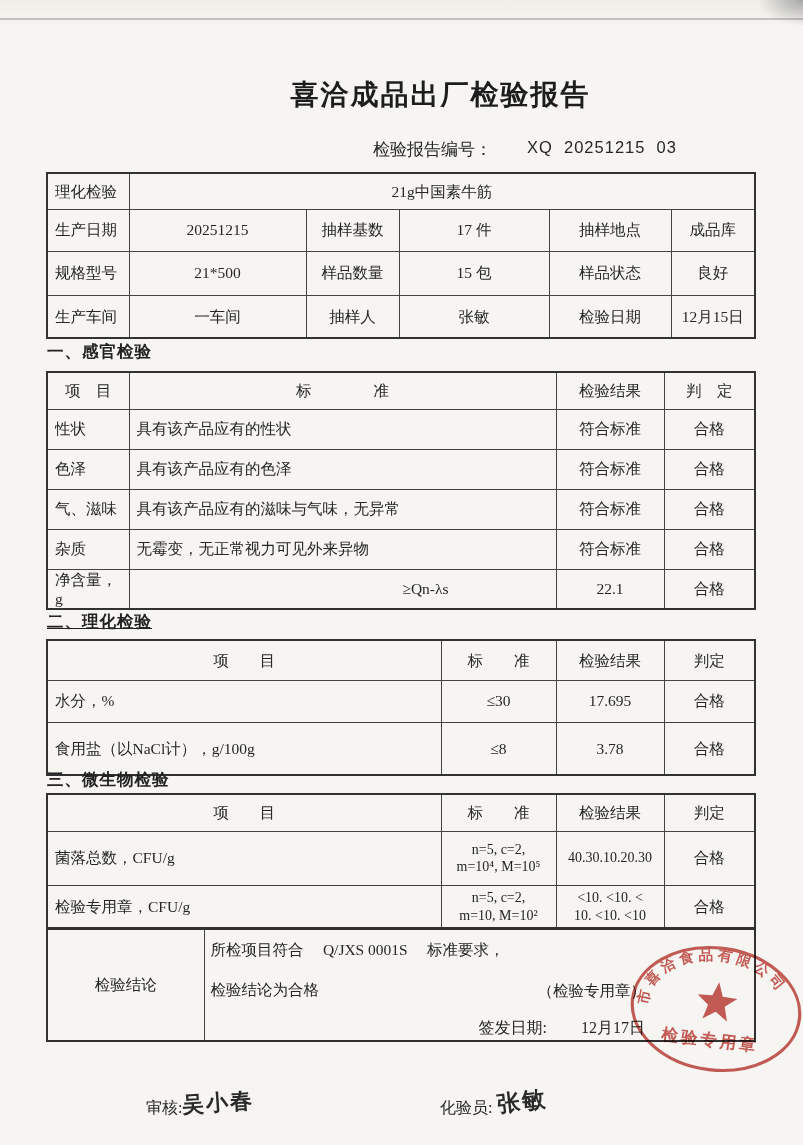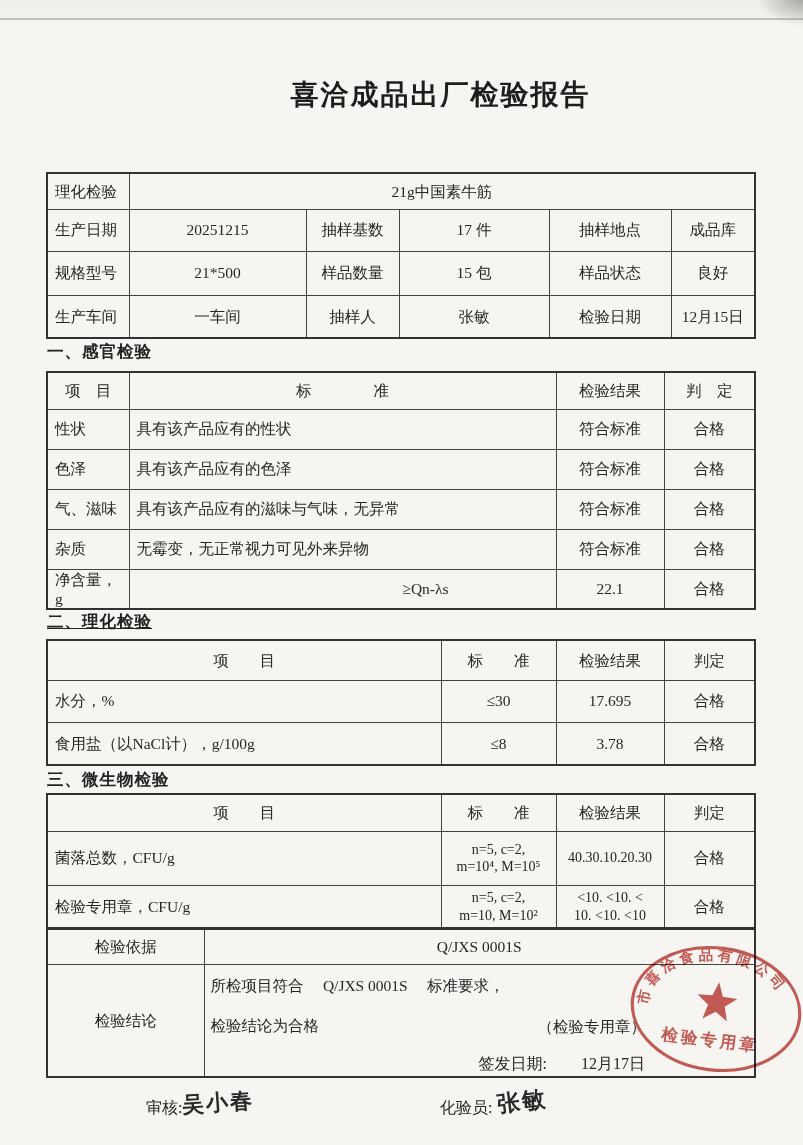--- a/index.html
+++ b/index.html
@@ -41,20 +41,24 @@
 </head>
 <body>
 
 <div class="page">
 
   <div class="abs scan-line"></div>
   <div class="abs corner-shadow"></div>
 
   <div class="abs title">喜洽成品出厂检验报告</div>
 
+  <div class="abs report-line">
+    <span class="report-label">检验报告编号：</span>
+    <span class="report-value">XQ  20251215  03</span>
+  </div>
 
   <table class="abs" style="left:46px;top:172px;width:708px;">
     <colgroup>
         <col style="width:82px">
         <col style="width:177px">
         <col style="width:93px">
         <col style="width:150px">
         <col style="width:122px">
         <col style="width:84px">
       </colgroup>
@@ -154,21 +158,21 @@
       <td>标　　准</td>
       <td>检验结果</td>
       <td>判定</td>
     </tr>
     <tr style="height:42px">
       <td class="lft">水分，%</td>
       <td>≤30</td>
       <td>17.695</td>
       <td>合格</td>
     </tr>
-    <tr style="height:43px">
+    <tr style="height:53px">
       <td class="lft">食用盐（以NaCl计），g/100g</td>
       <td>≤8</td>
       <td>3.78</td>
       <td>合格</td>
     </tr>
   </tbody>
     </table>
 
   <div class="abs sec-heading" style="left:47px;top:769px;">三、微生物检验</div>
 
@@ -211,24 +215,20 @@
     </tr>
   </tbody>
     </table>
 
   <table class="abs" style="left:46px;top:927px;width:708px;">
     <colgroup>
         <col style="width:157px">
         <col style="width:551px">
       </colgroup>
     <tbody>
-        <tr style="height:36px">
-      <td>检验依据</td>
-      <td>Q/JXS 0001S</td>
-    </tr>
     <tr style="height:113px">
       <td>检验结论</td>
       <td class="concl-cell">
         <div class="l1">所检项目符合　 Q/JXS 0001S　 标准要求，</div>
         <div class="l2">检验结论为合格</div>
         <div class="seal-note">（检验专用章）</div>
         <div class="l3">
           <span>签发日期:</span>
           <span class="date">12月17日</span>
         </div>

